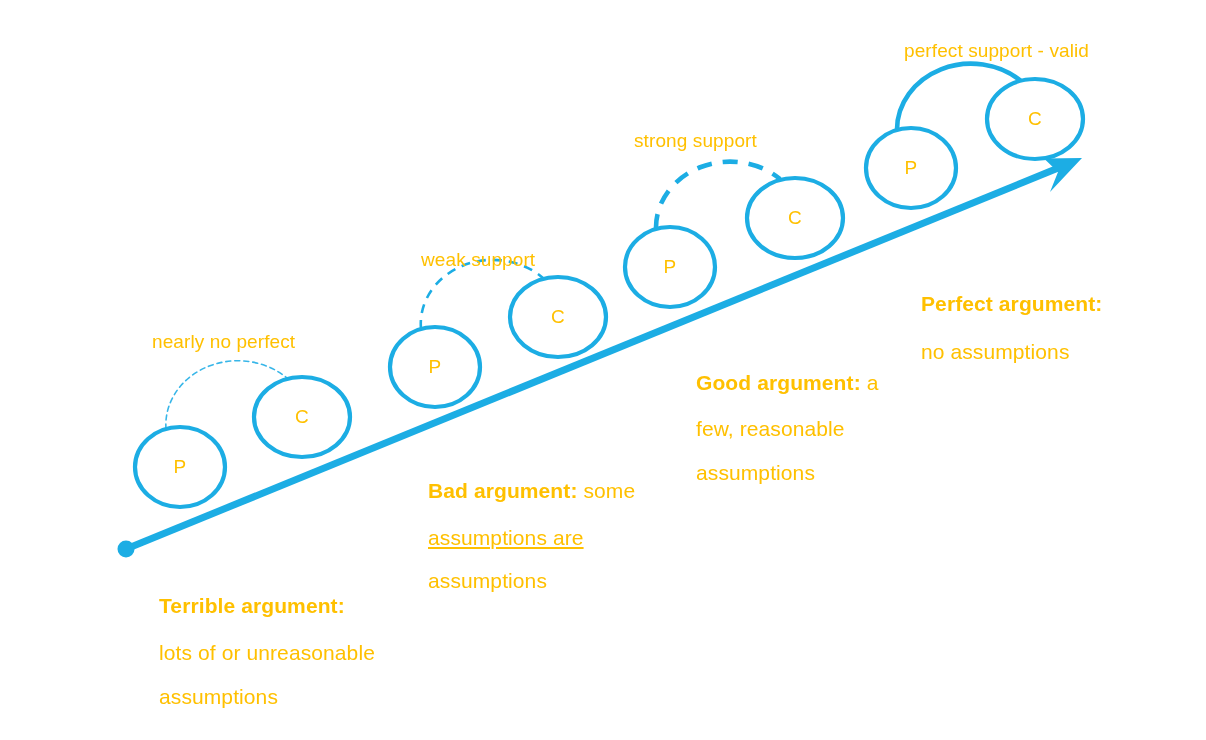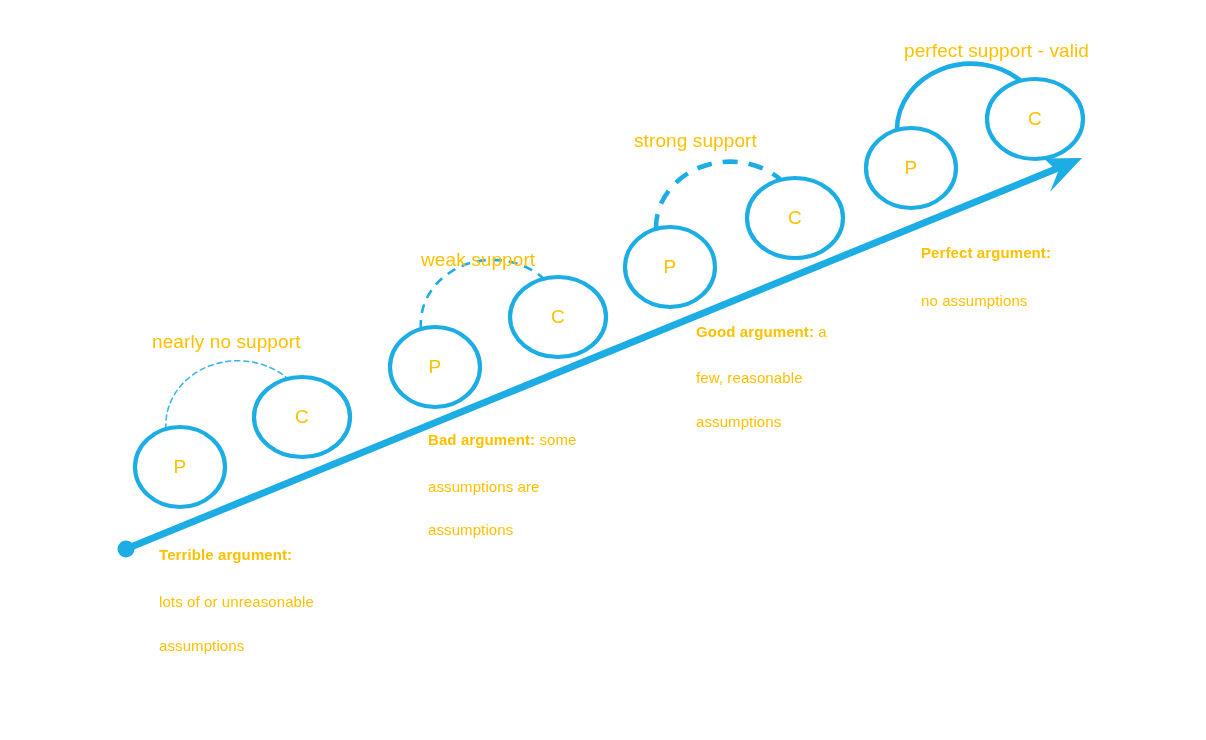--- a/index.html
+++ b/index.html
@@ -26,23 +26,24 @@
     white-space: nowrap;
     color: #FFC000;
     line-height: 1.0;
   }
   .support-label {
     font-size: 19px;
     color: #FFC000;
     letter-spacing: 0.1px;
   }
   .desc-line {
-    font-size: 15px;
+    font-size: 21px;
     color: #FFC000;
     letter-spacing: 0.1px;
+    margin-top: 48px;
   }
   .desc-line b {
     font-weight: bold;
     color: #FFC000;
   }
   .node-letter {
     position: absolute;
     font-size: 19px;
     color: #FFC000;
     transform: translate(-50%, -50%);
@@ -91,35 +92,35 @@
 
 <span class="node-letter" style="left:435px; top:367px;">P</span>
 <span class="node-letter" style="left:558px; top:317px;">C</span>
 
 <span class="node-letter" style="left:670px; top:267px;">P</span>
 <span class="node-letter" style="left:795px; top:218px;">C</span>
 
 <span class="node-letter" style="left:911px; top:168px;">P</span>
 <span class="node-letter" style="left:1035px; top:119px;">C</span>
 
-<div class="txt support-label" style="left:152px; top:332px;">nearly no support</div>
+<div class="txt support-label" style="left:152px; top:332px;">nearly no perfect</div>
 <div class="txt support-label" style="left:421px; top:250px;">weak support</div>
 <div class="txt support-label" style="left:634px; top:131px;">strong support</div>
 <div class="txt support-label" style="left:904px; top:41px;">perfect support - valid</div>
 
 <div class="txt desc-line" style="left:159px; top:547px;">
   <b>Terrible argument:</b><span></span>
 </div>
 <div class="txt desc-line" style="left:159px; top:594px;">lots of or unreasonable</div>
 <div class="txt desc-line" style="left:159px; top:638px;">assumptions</div>
 
 <div class="txt desc-line" style="left:428px; top:432px;">
   <b>Bad argument:</b>&nbsp;<span>some</span>
 </div>
-<div class="txt desc-line" style="left:428px; top:479px;">assumptions are</div>
+<div class="txt desc-line" style="left:428px; top:479px;text-decoration:underline;">assumptions are</div>
 <div class="txt desc-line" style="left:428px; top:522px;">assumptions</div>
 
 <div class="txt desc-line" style="left:696px; top:324px;">
   <b>Good argument:</b>&nbsp;<span>a</span>
 </div>
 <div class="txt desc-line" style="left:696px; top:370px;">few, reasonable</div>
 <div class="txt desc-line" style="left:696px; top:414px;">assumptions</div>
 
 <div class="txt desc-line" style="left:921px; top:245px;">
   <b>Perfect argument:</b><span></span>

